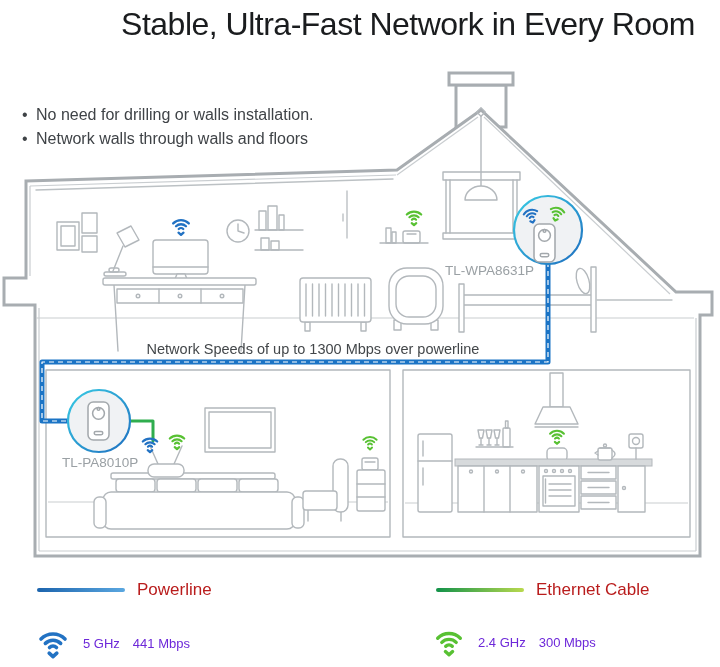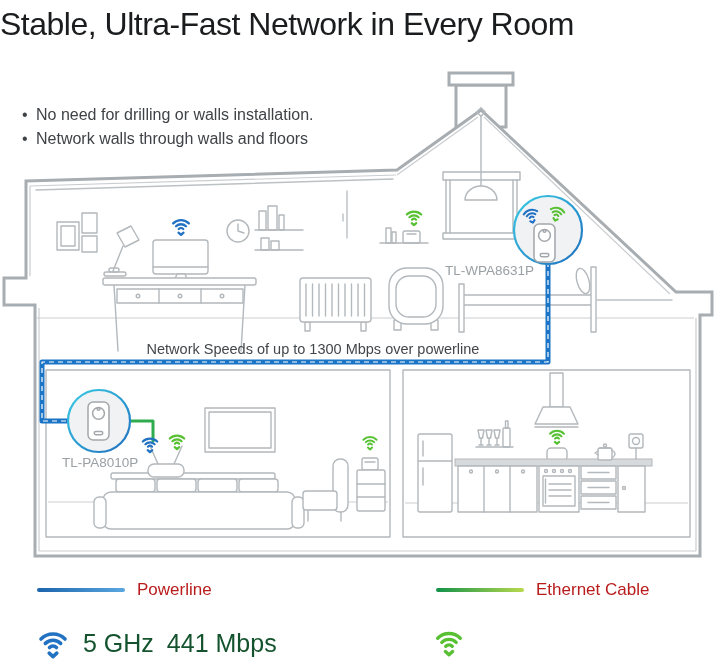--- a/index.html
+++ b/index.html
@@ -1,38 +1,38 @@
 <!DOCTYPE html>
 <html><head>
 <meta charset="utf-8">
 <style>
   html,body{margin:0;padding:0;}
   body{
     width:720px;height:667px;position:relative;background:#ffffff;
     font-family:"Liberation Sans", sans-serif;overflow:hidden;
   }
   .title{
-    position:absolute;top:6px;left:0;width:652px;text-align:left;
-    font-size:32px;font-weight:500;color:#1a1c1e;letter-spacing:-0.5px;
+    position:absolute;top:6px;left:0;width:652px;text-align:right;
+    font-size:32px;font-weight:500;color:#1a1c1e;letter-spacing:-0.5px;padding-left:43px;
   }
   .bullets{position:absolute;top:103px;left:22px;font-size:16px;color:#3f4347;line-height:24px;}
   .bullet-row{display:flex;align-items:flex-start;}
   .bullet-dot{width:14px;color:#3f4347;}
   svg.scene{position:absolute;left:0;top:0;pointer-events:none;}
   .thin{stroke:#bcc1c4;stroke-width:1.4;fill:none;stroke-linecap:round;}
   .thin2{stroke:#c9cdd0;stroke-width:1.2;fill:none;}
   .furn{stroke:#b3b8bc;stroke-width:1.4;fill:#ffffff;stroke-linejoin:round;stroke-linecap:round;}
   .furnl{stroke:#b3b8bc;stroke-width:1.4;fill:none;stroke-linejoin:round;stroke-linecap:round;}
   .legend-row{position:absolute;top:580px;display:flex;align-items:center;gap:12px;}
   .legend-line{width:88px;height:4.5px;border-radius:3px;}
   .legend-line.blue{background:linear-gradient(90deg,#1c64ad,#5aa7e0);}
   .legend-line.green{background:linear-gradient(90deg,#12924a,#b9d94e);}
   .legend-label{font-size:17px;color:#b91c1c;}
   .spec-row{position:absolute;top:626px;display:flex;align-items:center;gap:10px;}
-  .spec-text{font-size:25px;color:#14532d;display:flex;gap:13px;align-items:baseline;}
+  .spec-text{font-size:13px;color:#6d28d9;display:flex;gap:13px;align-items:baseline;}
 </style>
 </head>
 <body>
 
 <div class="title">Stable, Ultra-Fast Network in Every Room</div>
 
 <div class="bullets">
   <div class="bullet-row">
     <span class="bullet-dot">•</span>
     <span>No need for drilling or walls installation.</span>
@@ -325,13 +325,17 @@
   </svg>
   <div class="spec-text">
     <span>5 GHz</span>
     <span>441 Mbps</span>
   </div>
 </div>
 <div class="spec-row" style="left:430px;">
   <svg width="38" height="32" viewBox="0 0 40 34" style="color:#58c133">
     <use href="#wifi"></use>
   </svg>
+  <div class="spec-text">
+    <span>2.4 GHz</span>
+    <span>300 Mbps</span>
+  </div>
 </div>
 
 </body></html>

